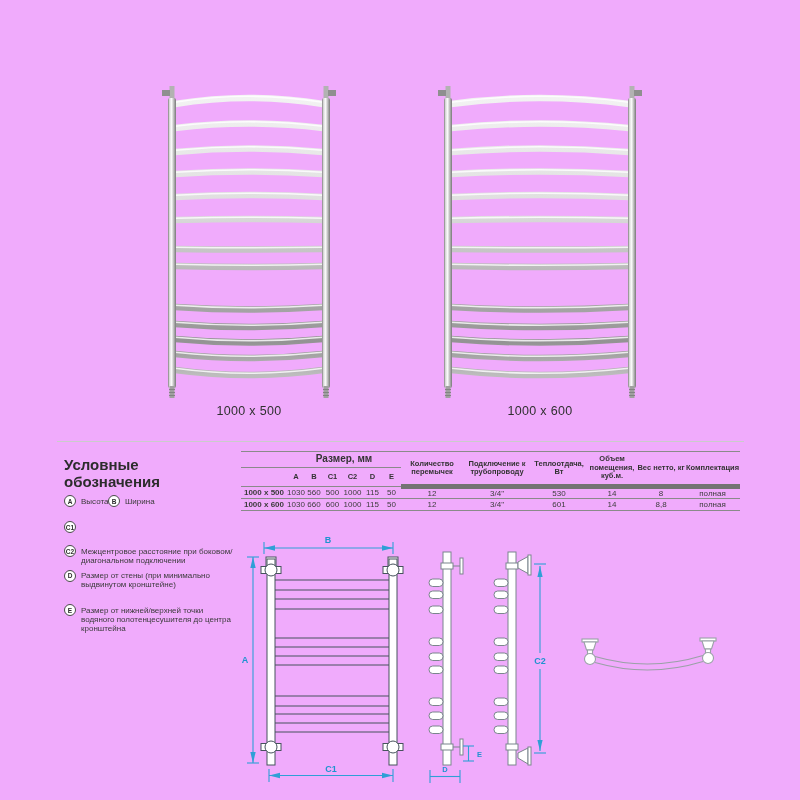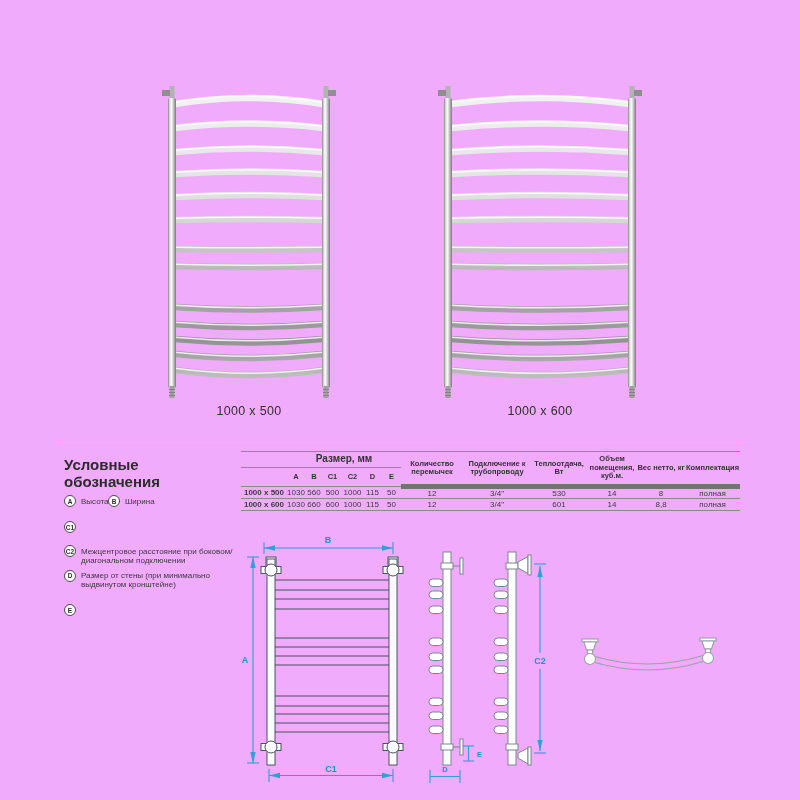--- a/index.html
+++ b/index.html
@@ -139,20 +139,21 @@
     <div class="lrow li-c2">
       <span class="badge">C2</span>
       <span class="ltext">Межцентровое расстояние при боковом/диагональном подключении</span>
     </div>
     <div class="lrow li-d">
       <span class="badge">D</span>
       <span class="ltext">Размер от стены (при минимально выдвинутом кронштейне)</span>
     </div>
     <div class="lrow">
       <span class="badge">E</span>
+      <span class="ltext">Размер от нижней/верхней точки водяного полотенцесушителя до центра кронштейна</span>
     </div>
   </div>
 
   <table class="spec">
     <colgroup>
       <col style="width:46px">
         <col style="width:18px">
         <col style="width:18px">
         <col style="width:19px">
       <col style="width:21px">

